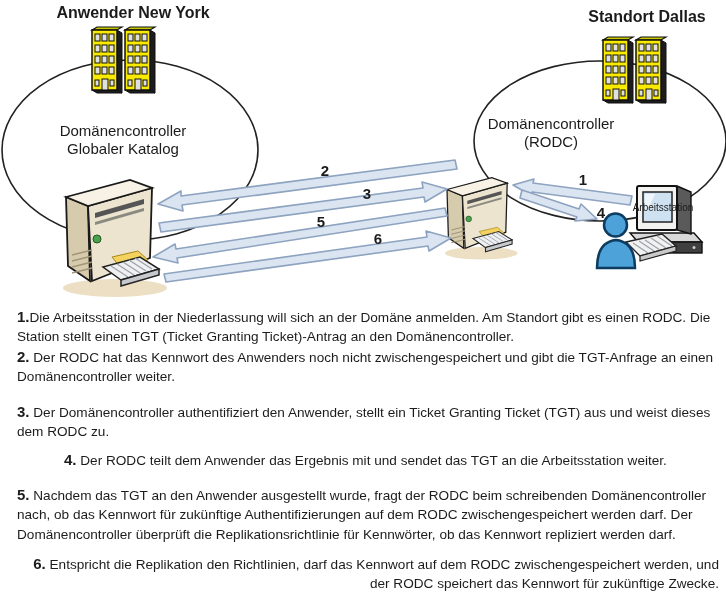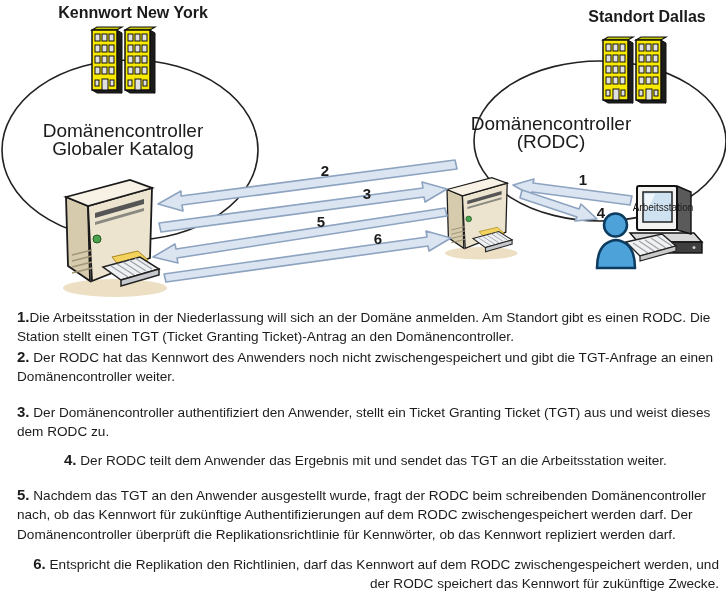--- a/index.html
+++ b/index.html
@@ -1,21 +1,21 @@
 <!DOCTYPE html>
 <html><head>
 <meta charset="utf-8">
 <style>
   html,body{margin:0;padding:0;background:#fff;}
   .stage{position:relative;width:726px;height:600px;background:#ffffff;overflow:hidden;
          font-family:"Liberation Sans", sans-serif;color:#1b1b1b;}
   .stage svg{position:absolute;left:0;top:0;}
   .lbl{position:absolute;white-space:nowrap;}
   .site-title{font-weight:bold;font-size:16px;transform:translateX(-50%);}
-  .zone{font-size:19px;line-height:18px;text-align:center;transform:translateX(-50%);}
+  .zone{font-size:15px;line-height:18px;text-align:center;transform:translateX(-50%);}
   .ws-label{font-size:10px;transform:translateX(-50%);margin-top:30px;}
   .num{font-weight:bold;font-size:15px;transform:translateX(-50%);}
   .steps{position:absolute;left:17px;top:0;width:702px;}
   .step{position:absolute;left:0;width:702px;font-size:13.6px;line-height:19.4px;color:#1c1c1c;}
   .step b{font-size:15px;}
 </style>
 </head>
 <body>
 
 <div class="stage">
@@ -95,21 +95,21 @@
     <g stroke="#8da3c0" stroke-width="1.6" stroke-linejoin="round">
       <polygon points="513,185 534,179 533,183 632,196 630,205 532,192 532,196" fill="#dbe5f1"></polygon>
       <polygon points="158,204 181,191 181,196 455,160 457,169 182,205 183,211" fill="#dbe5f1"></polygon>
       <polygon points="447,189 422,182 423,188 159,223 161,232 424,197 425,202" fill="#dbe5f1"></polygon>
       <polygon points="597,219 581,204 579,209 522,190 520,198 577,217 575,221" fill="#dbe5f1"></polygon>
       <polygon points="153,257 175,244 176,249 445,208 447,216 177,258 178,263" fill="#dbe5f1"></polygon>
       <polygon points="451,238 426,231 427,237 164,274 166,282 428,246 429,251" fill="#dbe5f1"></polygon>
     </g>
   </svg>
 
-  <div class="lbl site-title" style="left:133px;top:4px;">Kennwort New York</div>
+  <div class="lbl site-title" style="left:133px;top:4px;">Anwender New York</div>
   <div class="lbl site-title" style="left:647px;top:8px;">Standort Dallas</div>
 
   <div class="lbl zone" style="left:123px;top:122px;">
     <div>Domänencontroller</div>
     <div>Globaler Katalog</div>
   </div>
 
   <div class="lbl zone" style="left:551px;top:115px;">
     <div>Domänencontroller</div>
     <div>(RODC)</div>

